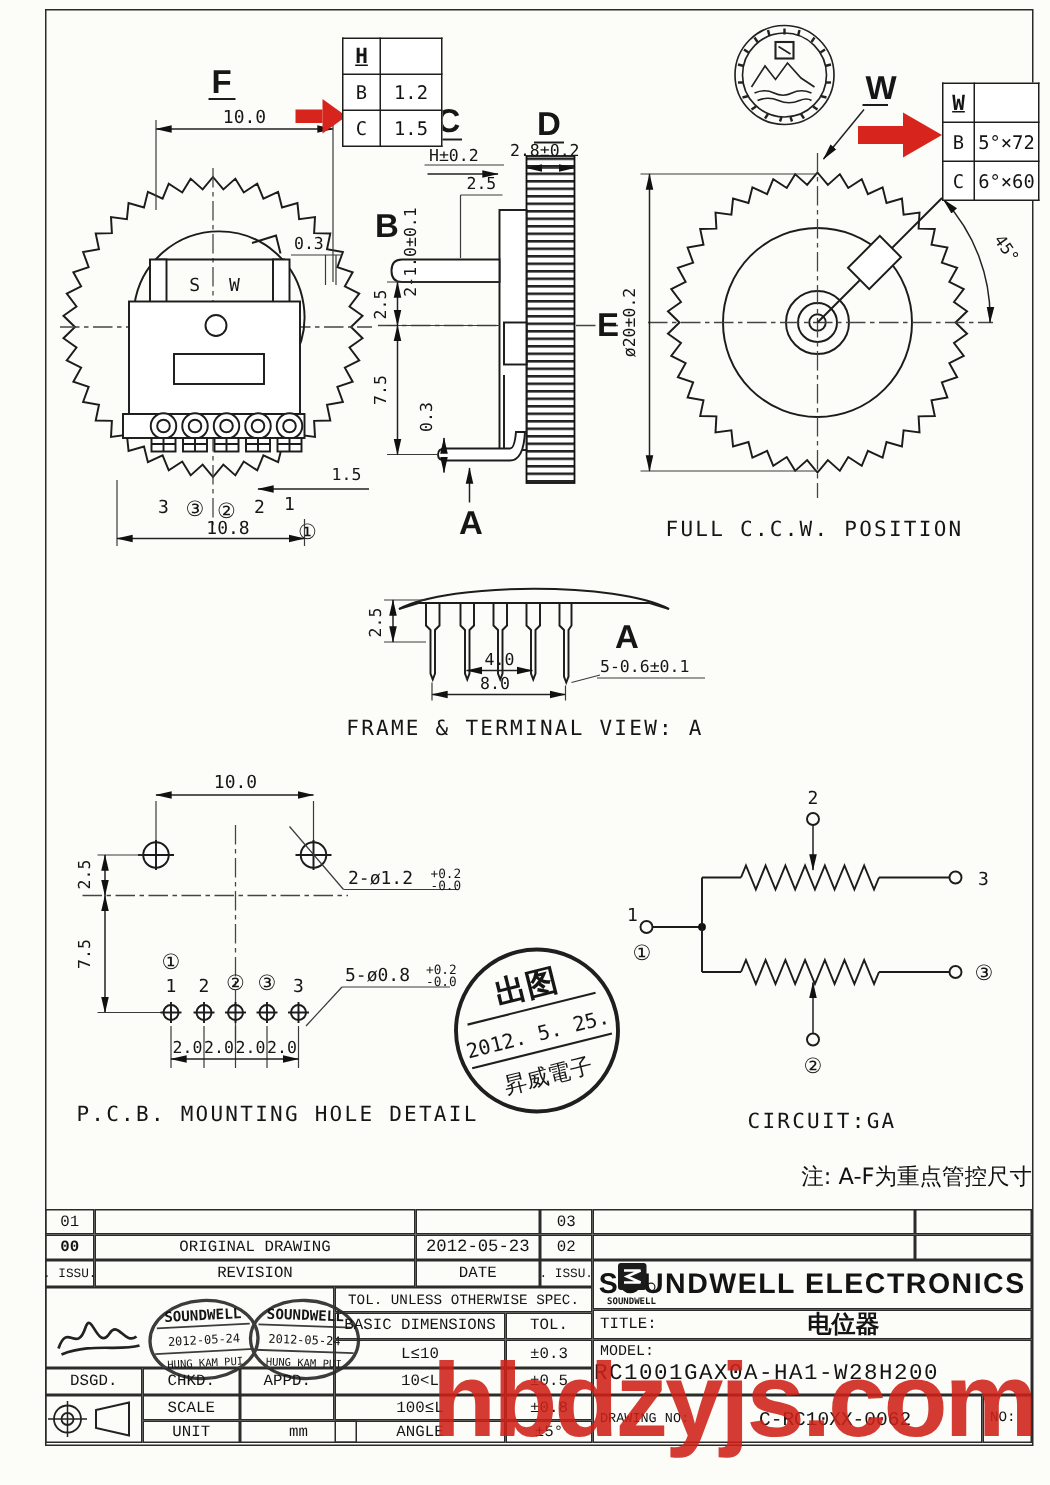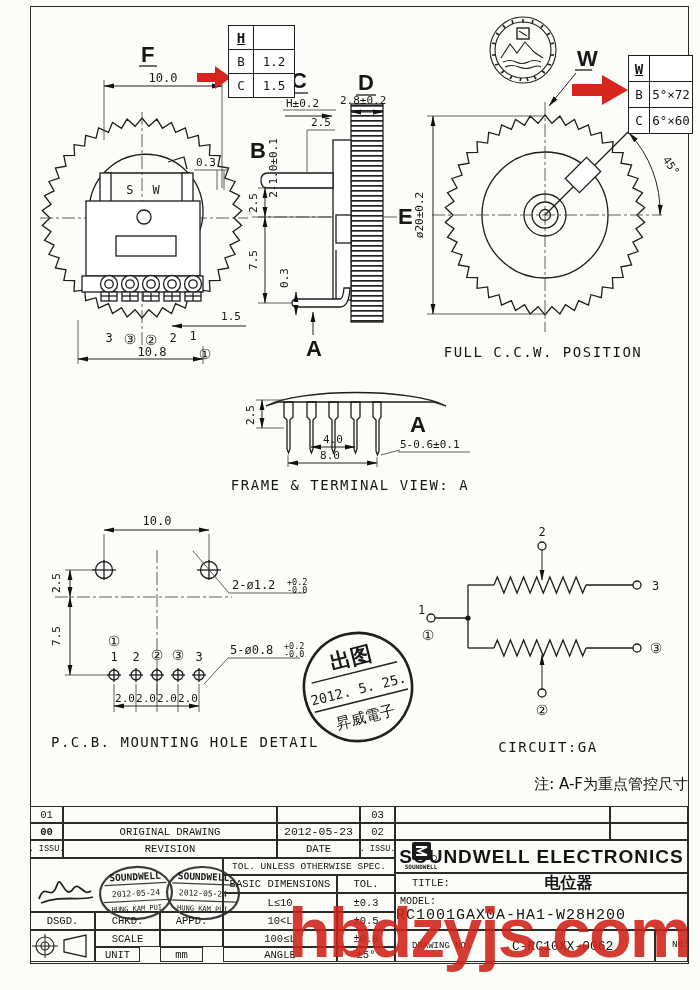--- a/index.html
+++ b/index.html
@@ -19,21 +19,21 @@
   .ln{stroke:#1c1c1c;stroke-width:1.3;fill:none;}
   .lnw{stroke:#1c1c1c;stroke-width:1.3;fill:#fff;}
   .cl{stroke:#444;stroke-width:.85;fill:none;stroke-dasharray:13 3 3 3;}
   
   .spec{position:absolute;border-collapse:collapse;background:#fff;}
   .spec td{border:1.6px solid #1e1e1e;text-align:center;font-size:12.5px;padding:0;}
   .spec .hd{text-decoration:underline;font-weight:bold;font-size:14px;}
   
   #tb{position:absolute;left:30px;top:806px;width:658px;height:156px;font-family:"Liberation Mono",monospace;}
   .cell{position:absolute;border:1px solid #2b2b2b;box-sizing:border-box;display:flex;align-items:center;justify-content:center;font-size:10.5px;background:transparent;overflow:visible;white-space:nowrap;}
-  .cell.lft{justify-content:flex-start;padding-left:16px;}
+  .cell.lft{justify-content:flex-start;padding-left:4px;}
   #note{position:absolute;left:470px;top:775px;width:218px;text-align:right;font-size:15px;font-family:"DejaVu Sans",sans-serif;color:#111;}
   #wm{position:absolute;left:288px;top:898px;font-family:"Liberation Sans",sans-serif;font-weight:bold;font-size:70px;letter-spacing:-2px;color:rgba(206,32,22,.88);z-index:50;line-height:1;}
 </style>
 </head>
 <body>
 
 <div id="sheet">
   <div id="frame"></div>
 
   <svg width="700" height="805" viewBox="0 0 700 805">
@@ -450,22 +450,22 @@
       <svg width="60" height="30" viewBox="0 0 60 30">
         <circle cx="14" cy="15" r="9" fill="none" stroke="#222" stroke-width="1.2"></circle>
         <circle cx="14" cy="15" r="4" fill="none" stroke="#222" stroke-width="1.2"></circle>
         <line x1="1" y1="15" x2="27" y2="15" stroke="#222" stroke-width="1"></line>
         <line x1="14" y1="3" x2="14" y2="27" stroke="#222" stroke-width="1"></line>
         <polygon points="33,9 55,4 55,26 33,21" fill="none" stroke="#222" stroke-width="1.3"></polygon>
       </svg>
     </div>
     <div class="cell" style="left:65px;top:124px;width:65px;height:17px;">SCALE</div>
     <div class="cell" style="left:130px;top:124px;width:63px;height:17px;"></div>
-    <div class="cell" style="left:65px;top:141px;width:45px;height:15px;">UNIT</div>
-    <div class="cell" style="left:130px;top:141px;width:43px;height:15px;">mm</div>
+    <div class="cell" style="left:65px;top:141px;width:65px;height:15px;">UNIT</div>
+    <div class="cell" style="left:130px;top:141px;width:78px;height:15px;">mm</div>
 
     <div class="cell" style="left:193px;top:52px;width:172px;height:17px;font-size:9.5px;">TOL. UNLESS OTHERWISE SPEC.</div>
     <div class="cell" style="left:193px;top:69px;width:114px;height:18px;">BASIC DIMENSIONS</div>
     <div class="cell" style="left:307px;top:69px;width:58px;height:18px;">TOL.</div>
     <div class="cell" style="left:193px;top:87px;width:114px;height:19px;">L≤10</div>
     <div class="cell" style="left:307px;top:87px;width:58px;height:19px;">±0.3</div>
     <div class="cell" style="left:193px;top:106px;width:114px;height:18px;">10&lt;L</div>
     <div class="cell" style="left:307px;top:106px;width:58px;height:18px;">±0.5</div>
     <div class="cell" style="left:193px;top:124px;width:114px;height:17px;">100≤L</div>
     <div class="cell" style="left:307px;top:124px;width:58px;height:17px;">±0.8</div>

